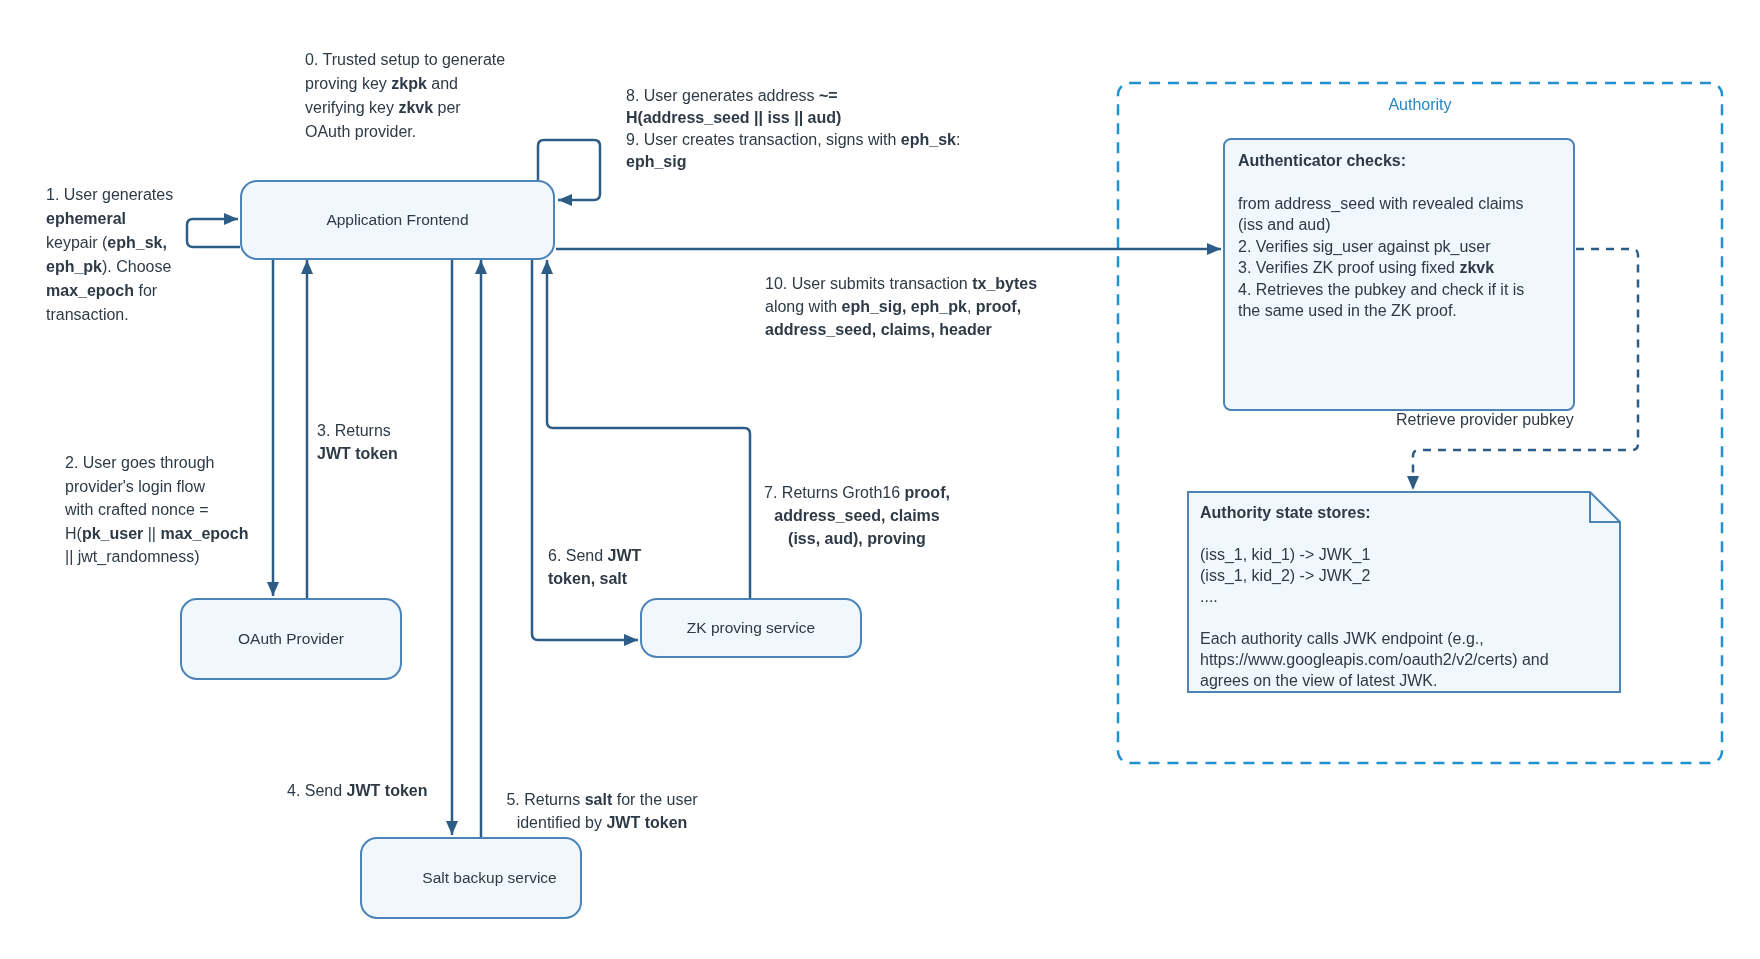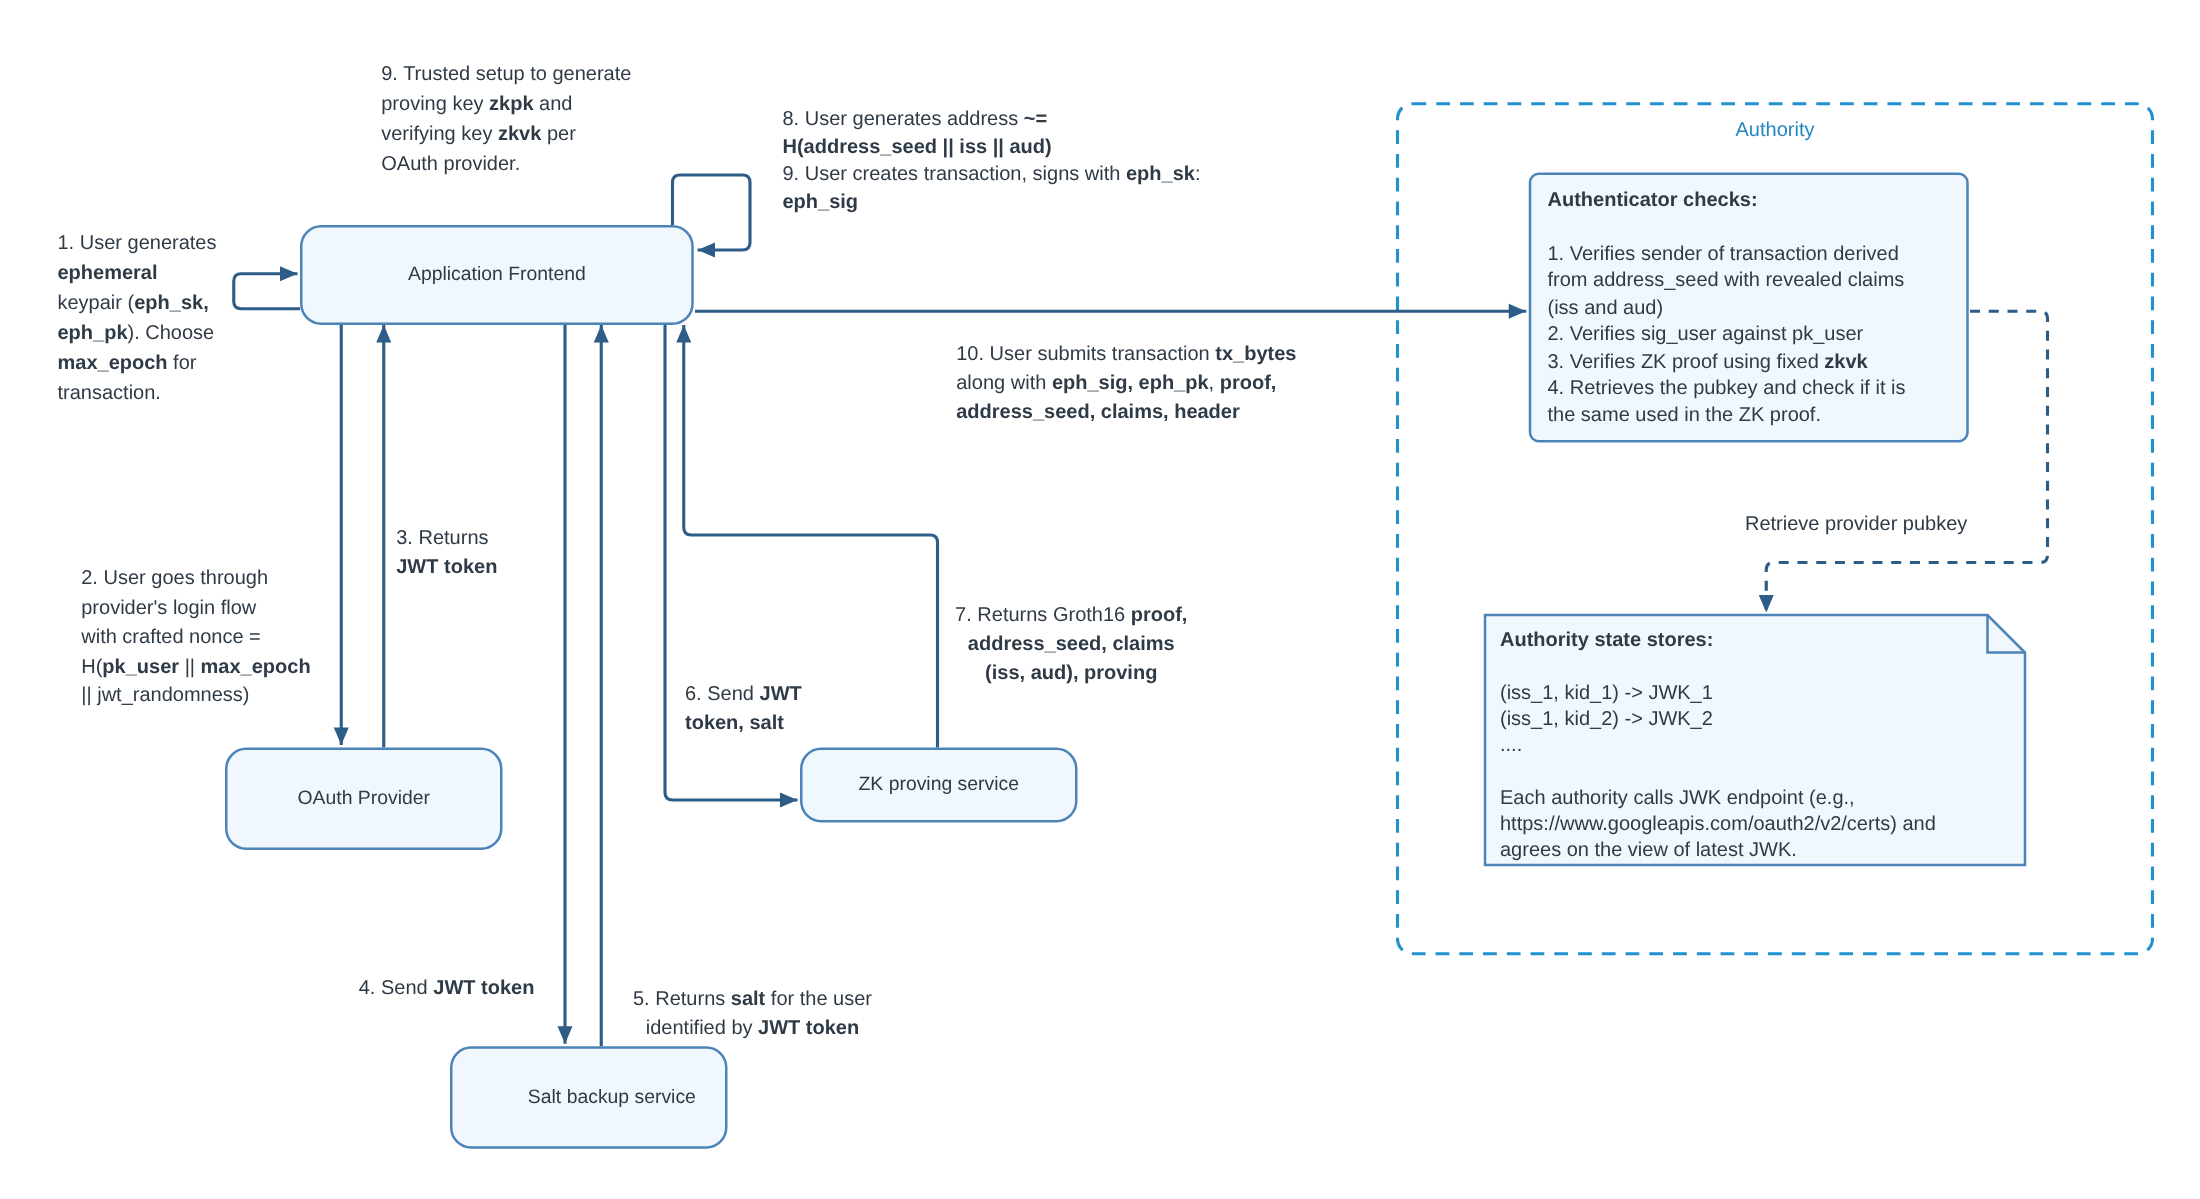--- a/index.html
+++ b/index.html
@@ -77,24 +77,23 @@
   </div>
   <div class="node" style="left:640px;top:598px;width:222px;height:60px;">
     <span>ZK proving service</span>
   </div>
   <div class="node" style="left:360px;top:837px;width:222px;height:82px;padding-left:37px;">
     <span>Salt backup service</span>
   </div>
 
   <div class="authority-title" style="left:1118px;top:96px;width:604px;">Authority</div>
 
-  <div class="panel" style="left:1223px;top:138px;width:352px;height:216px;">
+  <div class="panel" style="left:1223px;top:138px;width:352px;height:273px;">
     <div class="bold-title">Authenticator checks:</div>
     <div class="blank"></div>
-    <div>1. Verifies sender of transaction derived</div>
     <div>from address_seed with revealed claims</div>
     <div>(iss and aud)</div>
     <div>2. Verifies sig_user against pk_user</div>
     <div>3. Verifies ZK proof using fixed <b>zkvk</b></div>
     <div>4. Retrieves the pubkey and check if it is</div>
     <div>the same used in the ZK proof.</div>
   </div>
 
   <div class="note-text" style="left:1200px;top:502px;width:408px;">
     <div class="bold-title">Authority state stores:</div>
@@ -102,21 +101,21 @@
     <div>(iss_1, kid_1) -&gt; JWK_1</div>
     <div>(iss_1, kid_2) -&gt; JWK_2</div>
     <div>....</div>
     <div class="blank"></div>
     <div>Each authority calls JWK endpoint (e.g.,</div>
     <div>https://www.googleapis.com/oauth2/v2/certs) and</div>
     <div>agrees on the view of latest JWK.</div>
   </div>
 
   <div class="ann" style="left:305px;top:48px;line-height:24px;">
-    <div>9. Trusted setup to generate</div>
+    <div>0. Trusted setup to generate</div>
     <div>proving key <b>zkpk</b> and</div>
     <div>verifying key <b>zkvk</b> per</div>
     <div>OAuth provider.</div>
   </div>
 
   <div class="ann" style="left:46px;top:183px;line-height:24px;">
     <div>1. User generates</div>
     <div><b>ephemeral</b></div>
     <div>keypair (<b>eph_sk,</b></div>
     <div><b>eph_pk</b>). Choose</div>

